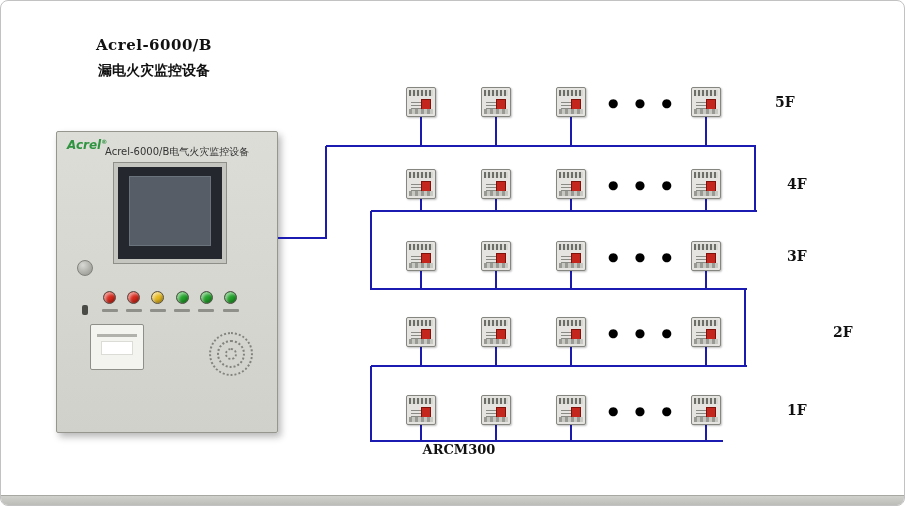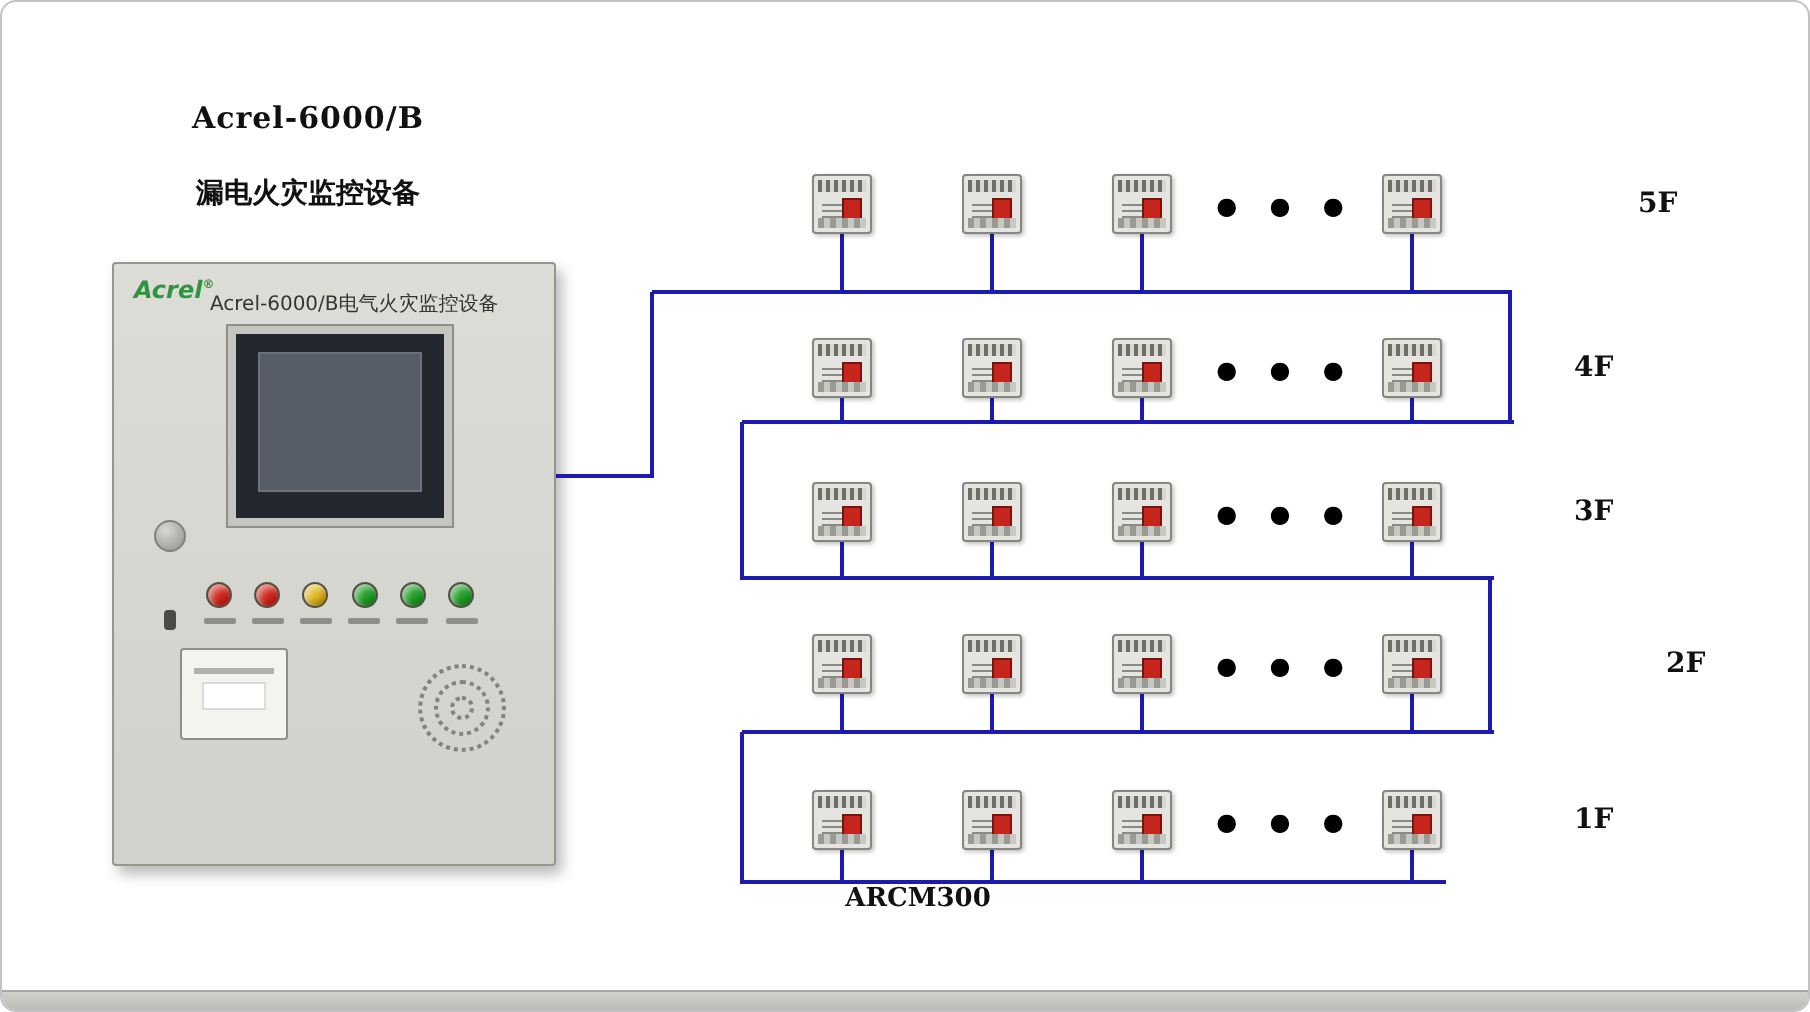--- a/index.html
+++ b/index.html
@@ -2,23 +2,23 @@
 <html><head>
 <meta charset="utf-8">
 <style>
   *{box-sizing:border-box;margin:0;padding:0}
   body{margin:0;background:#ffffff}
   #canvas{position:relative;width:905px;height:506px;background:#ffffff;border:1px solid #c2c2c2;
     border-radius:8px;overflow:hidden;font-family:"DejaVu Serif","Liberation Serif",serif}
   .abs{position:absolute}
 
   
-  #title{left:78px;top:49px;width:150px;text-align:center;color:#111}
+  #title{left:78px;top:35px;width:150px;text-align:center;color:#111}
   #title .t1{font-size:15px;font-weight:600;letter-spacing:.5px}
-  #title .t2{font-size:14px;font-weight:700;margin-top:20px}
+  #title .t2{font-size:14px;font-weight:700;margin-top:8px}
 
   
   #panel{left:55px;top:130px;width:222px;height:302px;
     background:linear-gradient(180deg,#ddddd8,#d1d1cc);border:1px solid #96968f;border-radius:2px;
     box-shadow:3px 4px 7px rgba(0,0,0,.28);font-family:"DejaVu Sans","Liberation Sans",sans-serif}
   #brand{left:10px;top:6px;color:#2f9440;font-weight:bold;font-style:italic;font-size:12px}
   #brand sup{font-size:6px}
   #panel-header{left:48px;top:13px;width:140px;font-size:10px;color:#333;text-align:right;white-space:nowrap}
   #bezel{left:56px;top:30px;width:114px;height:102px;background:#c6c6c1;border:1px solid #8f8f89;padding:4px}
   #screen{width:100%;height:100%;background:#24282e;position:relative}
@@ -249,21 +249,21 @@
         <i class="dv-bot"></i>
       </div>
       <div class="device" style="left: 690px; top: 394px;">
         <i class="dv-top"></i>
         <i class="dv-lines"></i>
         <i class="dv-red"></i>
         <i class="dv-bot"></i>
       </div>
     </div>
 
-  <div class="floor-label" style="left:818px;top:93px">5F</div>
+  <div class="floor-label" style="left:774px;top:93px">5F</div>
   <div class="floor-label" style="left:786px;top:175px">4F</div>
   <div class="floor-label" style="left:786px;top:247px">3F</div>
   <div class="floor-label" style="left:832px;top:323px">2F</div>
   <div class="floor-label" style="left:786px;top:401px">1F</div>
 
   <div class="dots" style="left:598px;top:95px">● ● ●</div>
   <div class="dots" style="left:598px;top:177px">● ● ●</div>
   <div class="dots" style="left:598px;top:249px">● ● ●</div>
   <div class="dots" style="left:598px;top:325px">● ● ●</div>
   <div class="dots" style="left:598px;top:403px">● ● ●</div>

